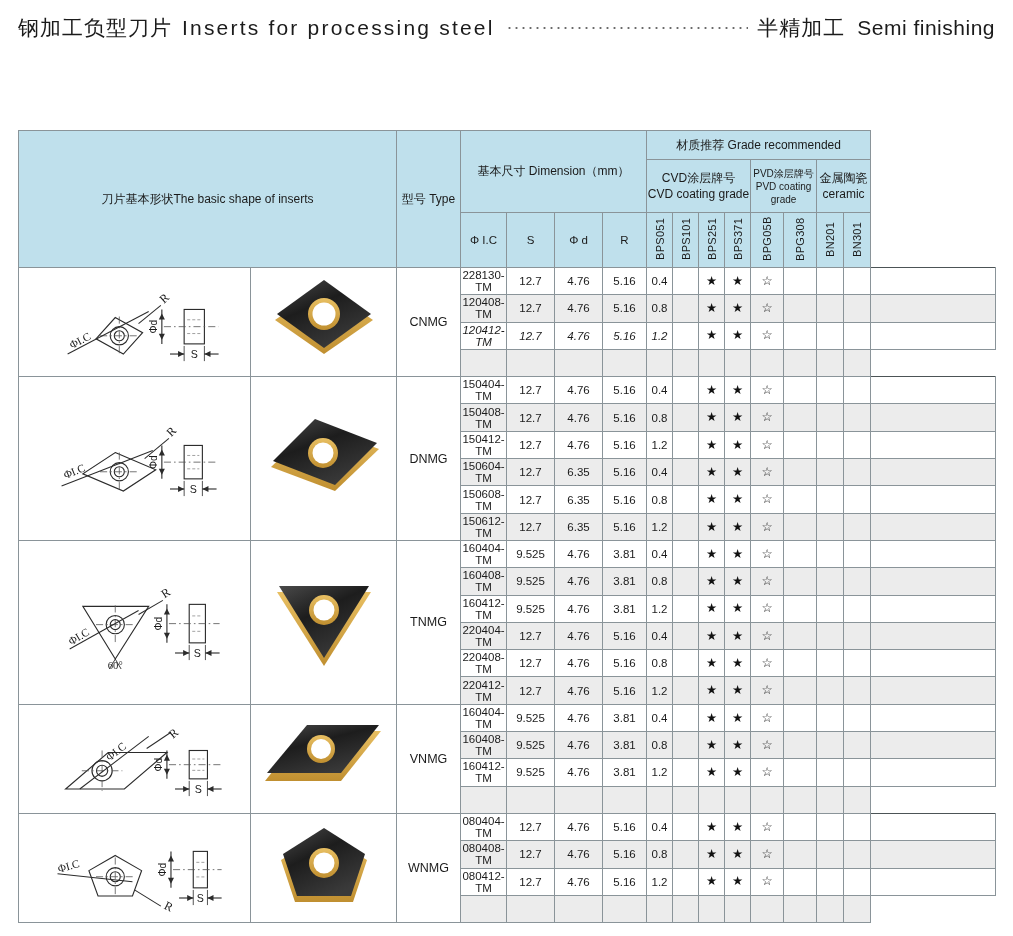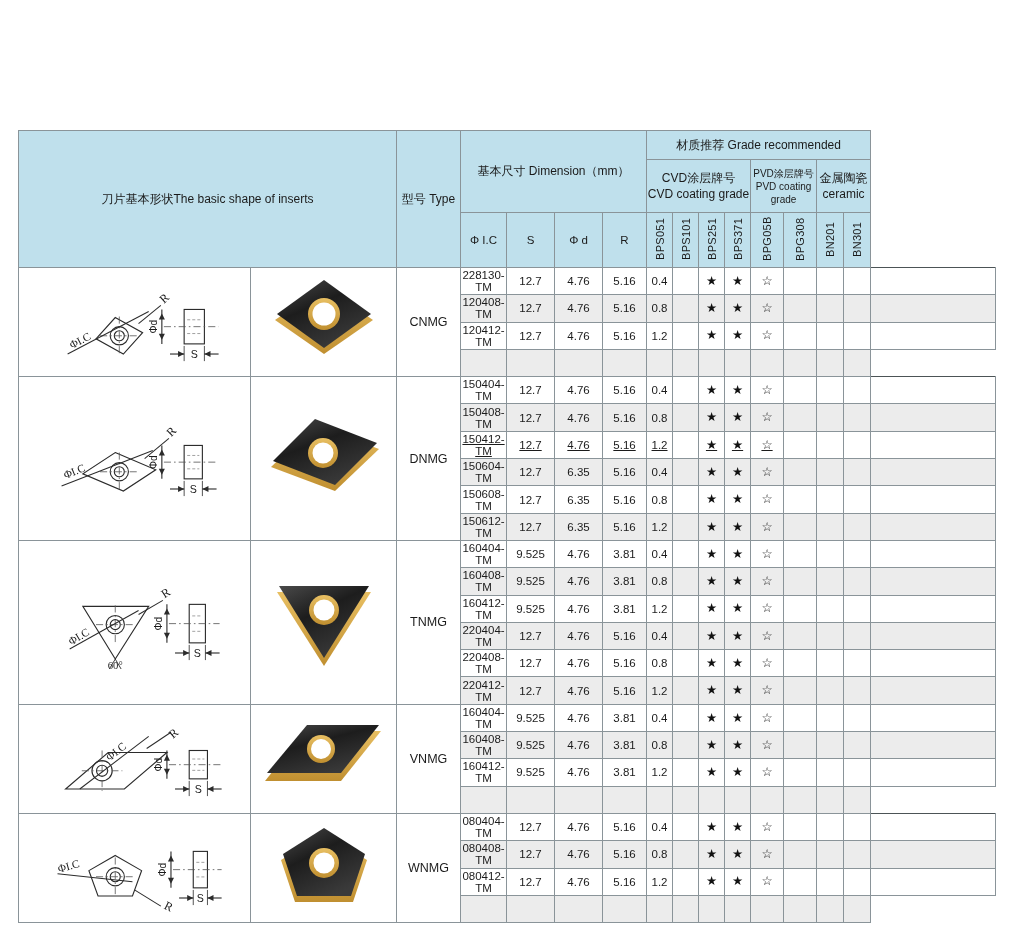--- a/index.html
+++ b/index.html
@@ -50,20 +50,27 @@
   .star.hollow{color:#111;}
 
   
   .draw{width:100%;height:100%;display:block;}
   .photo{display:block;margin:0 auto;}
 </style>
 </head>
 <body>
 
 <div class="page-head">
+  <div class="title-row">
+    <span class="t-cn">钢加工负型刀片</span>
+    <span class="t-en">Inserts  for  processing  steel</span>
+    <span class="leader"></span>
+    <span class="t-cn2">半精加工</span>
+    <span class="t-en2">Semi finishing</span>
+  </div>
 </div>
 
 <div class="tbl-wrap">
   <table class="spec">
     <colgroup>
       <col style="width:232px">
         <col style="width:146px">
         <col style="width:64px">
       <col style="width:46px">
         <col style="width:48px">
@@ -188,21 +195,21 @@
           <td>0.8</td>
           <td></td>
           <td><span class="star">★</span></td>
           <td><span class="star">★</span></td>
           <td><span class="star hollow">☆</span></td>
           <td></td>
           <td></td>
           <td></td>
           <td></td>
         </tr>
-        <tr class="plain" style="height: 27.3px;">
+        <tr class="plain" style="height: 27.3px; font-style: italic;">
           <td>120412-TM</td>
           <td>12.7</td>
           <td>4.76</td>
           <td>5.16</td>
           <td>1.2</td>
           <td></td>
           <td><span class="star">★</span></td>
           <td><span class="star">★</span></td>
           <td><span class="star hollow">☆</span></td>
           <td></td>
@@ -297,21 +304,21 @@
           <td>0.8</td>
           <td></td>
           <td><span class="star">★</span></td>
           <td><span class="star">★</span></td>
           <td><span class="star hollow">☆</span></td>
           <td></td>
           <td></td>
           <td></td>
           <td></td>
         </tr>
-        <tr class="plain" style="height: 27.3px; text-decoration: underline;">
+        <tr class="plain" style="height: 27.3px;">
           <td>150412-TM</td>
           <td>12.7</td>
           <td>4.76</td>
           <td>5.16</td>
           <td>1.2</td>
           <td></td>
           <td><span class="star">★</span></td>
           <td><span class="star">★</span></td>
           <td><span class="star hollow">☆</span></td>
           <td></td>

